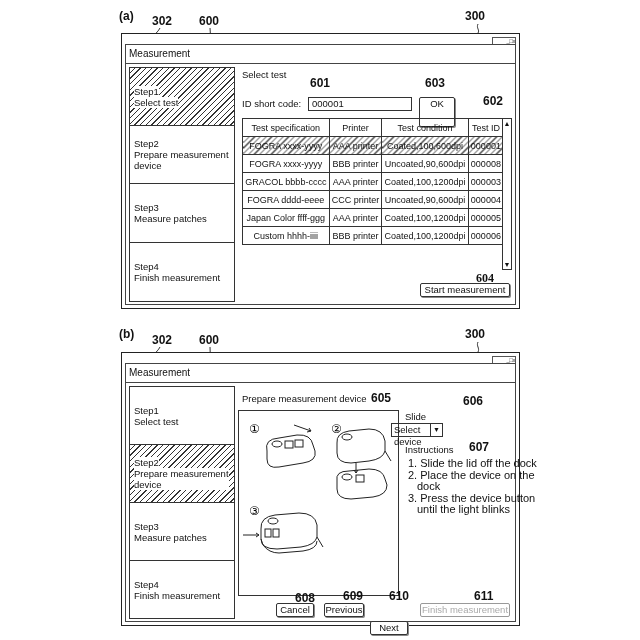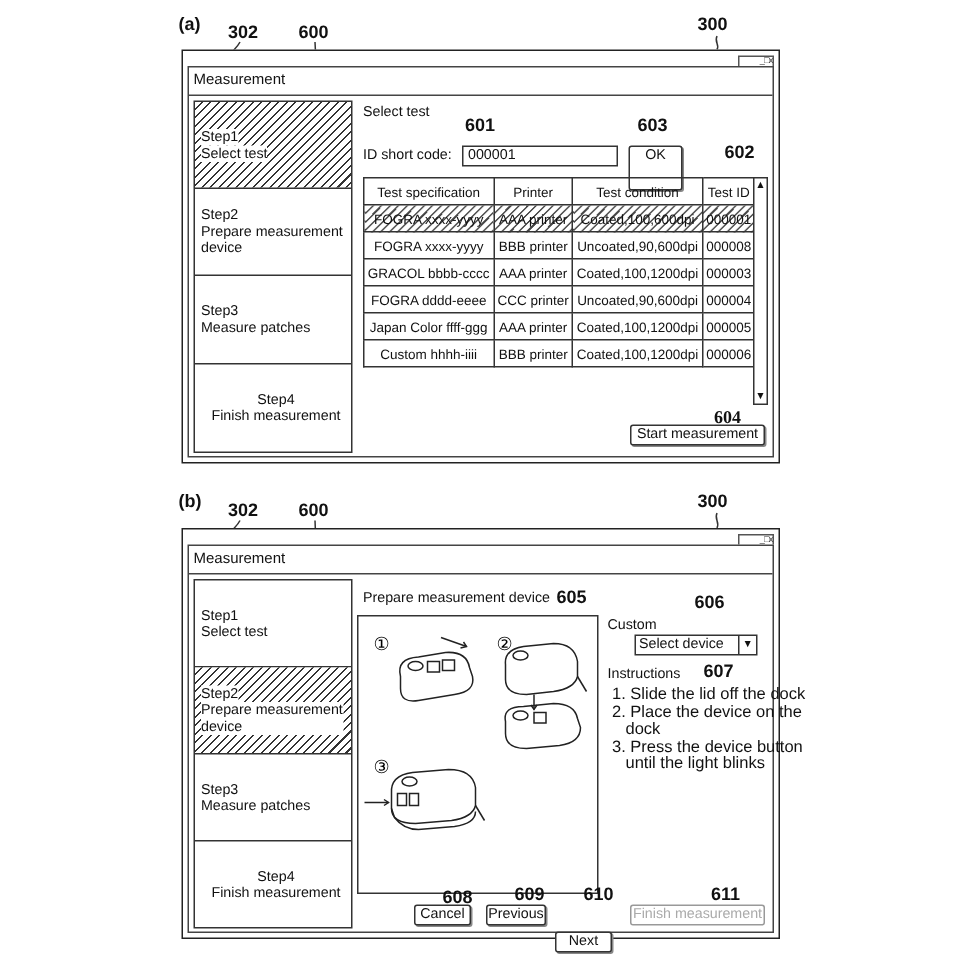--- a/index.html
+++ b/index.html
@@ -10,21 +10,21 @@
     .leader { position:absolute; overflow:visible; }
     .window { position:absolute; border:1.5px solid #222; background:#fff; box-sizing:border-box; }
     .titlebar-ctrls { position:absolute; right:3px; top:3px; width:22px; height:7px; border:1px solid #555;
                       font-size:6px; line-height:6px; text-align:right; color:#333; letter-spacing:-0.5px; }
     .inner { position:absolute; border:1px solid #444; box-sizing:border-box; background:#fff; }
     .menubar { position:absolute; left:0; right:0; top:0; height:18px; border-bottom:1px solid #444;
                font-size:10px; line-height:18px; padding-left:3px; }
     .sidebar { position:absolute; border:1px solid #333; box-sizing:border-box; background:#fff; }
     .step { position:absolute; left:0; right:0; border-bottom:1px solid #333; box-sizing:border-box;
             font-size:9.5px; line-height:11px; padding-left:4px; display:flex; flex-direction:column; justify-content:center; }
-    .step:last-child { border-bottom:none;align-items:center; }
+    .step:last-child { border-bottom:none; }
     .hatch { background: repeating-linear-gradient(135deg, #fff 0px, #fff 3px, #333 3px, #333 4px); }
     .hatch span { background:#fff; }
     .txt { position:absolute; font-size:9.5px; white-space:nowrap; }
     .btn { position:absolute; border:1px solid #333; border-radius:2px; background:#fff; font-size:9.5px;
            text-align:center; box-sizing:border-box; line-height:12px; box-shadow:1px 1px 0 #888; }
     .btn.disabled { color:#aaa; border-color:#999; box-shadow:none; }
     .input { position:absolute; border:1px solid #333; background:#fff; font-size:9.5px; line-height:12px;
              padding-left:3px; box-sizing:border-box; }
     table.grid { position:absolute; border-collapse:collapse; font-size:9px; }
     table.grid th, table.grid td { border:1px solid #333; padding:0 2px; height:17px; text-align:center; white-space:nowrap; font-weight:normal; }
@@ -223,22 +223,22 @@
             <rect x="26" y="118" width="6" height="8"></rect>
             <rect x="34" y="118" width="6" height="8"></rect>
             <path d="M22 128 L24 134 Q30 142 40 142 L64 140 Q78 138 78 130"></path>
             <path d="M78 126 L84 136"></path>
             <line x1="4" y1="124" x2="20" y2="124"></line>
               <path d="M17 122 L20 124 L17 126"></path>
           </g>
         </svg>
       </div>
 
-      <div class="txt" style="left:279px;top:47px;">Custom</div>
-      <div class="select" style="left:297px;top:59px;width:82px;height:14px;">
+      <div class="txt" style="left:279px;top:47px;">Slide</div>
+      <div class="select" style="left:265px;top:59px;width:52px;height:14px;">
         <span>Select device</span>
         <span class="arr">▼</span>
       </div>
       <div class="txt" style="left:279px;top:80px;">Instructions</div>
       <div class="instr" style="left:282px;top:94px;">
         <div>1. Slide the lid off the dock</div>
         <div>2. Place the device on the</div>
         <div style="padding-left:9px;">   dock</div>
         <div>3. Press the device button</div>
         <div style="padding-left:9px;">   until the light blinks</div>

